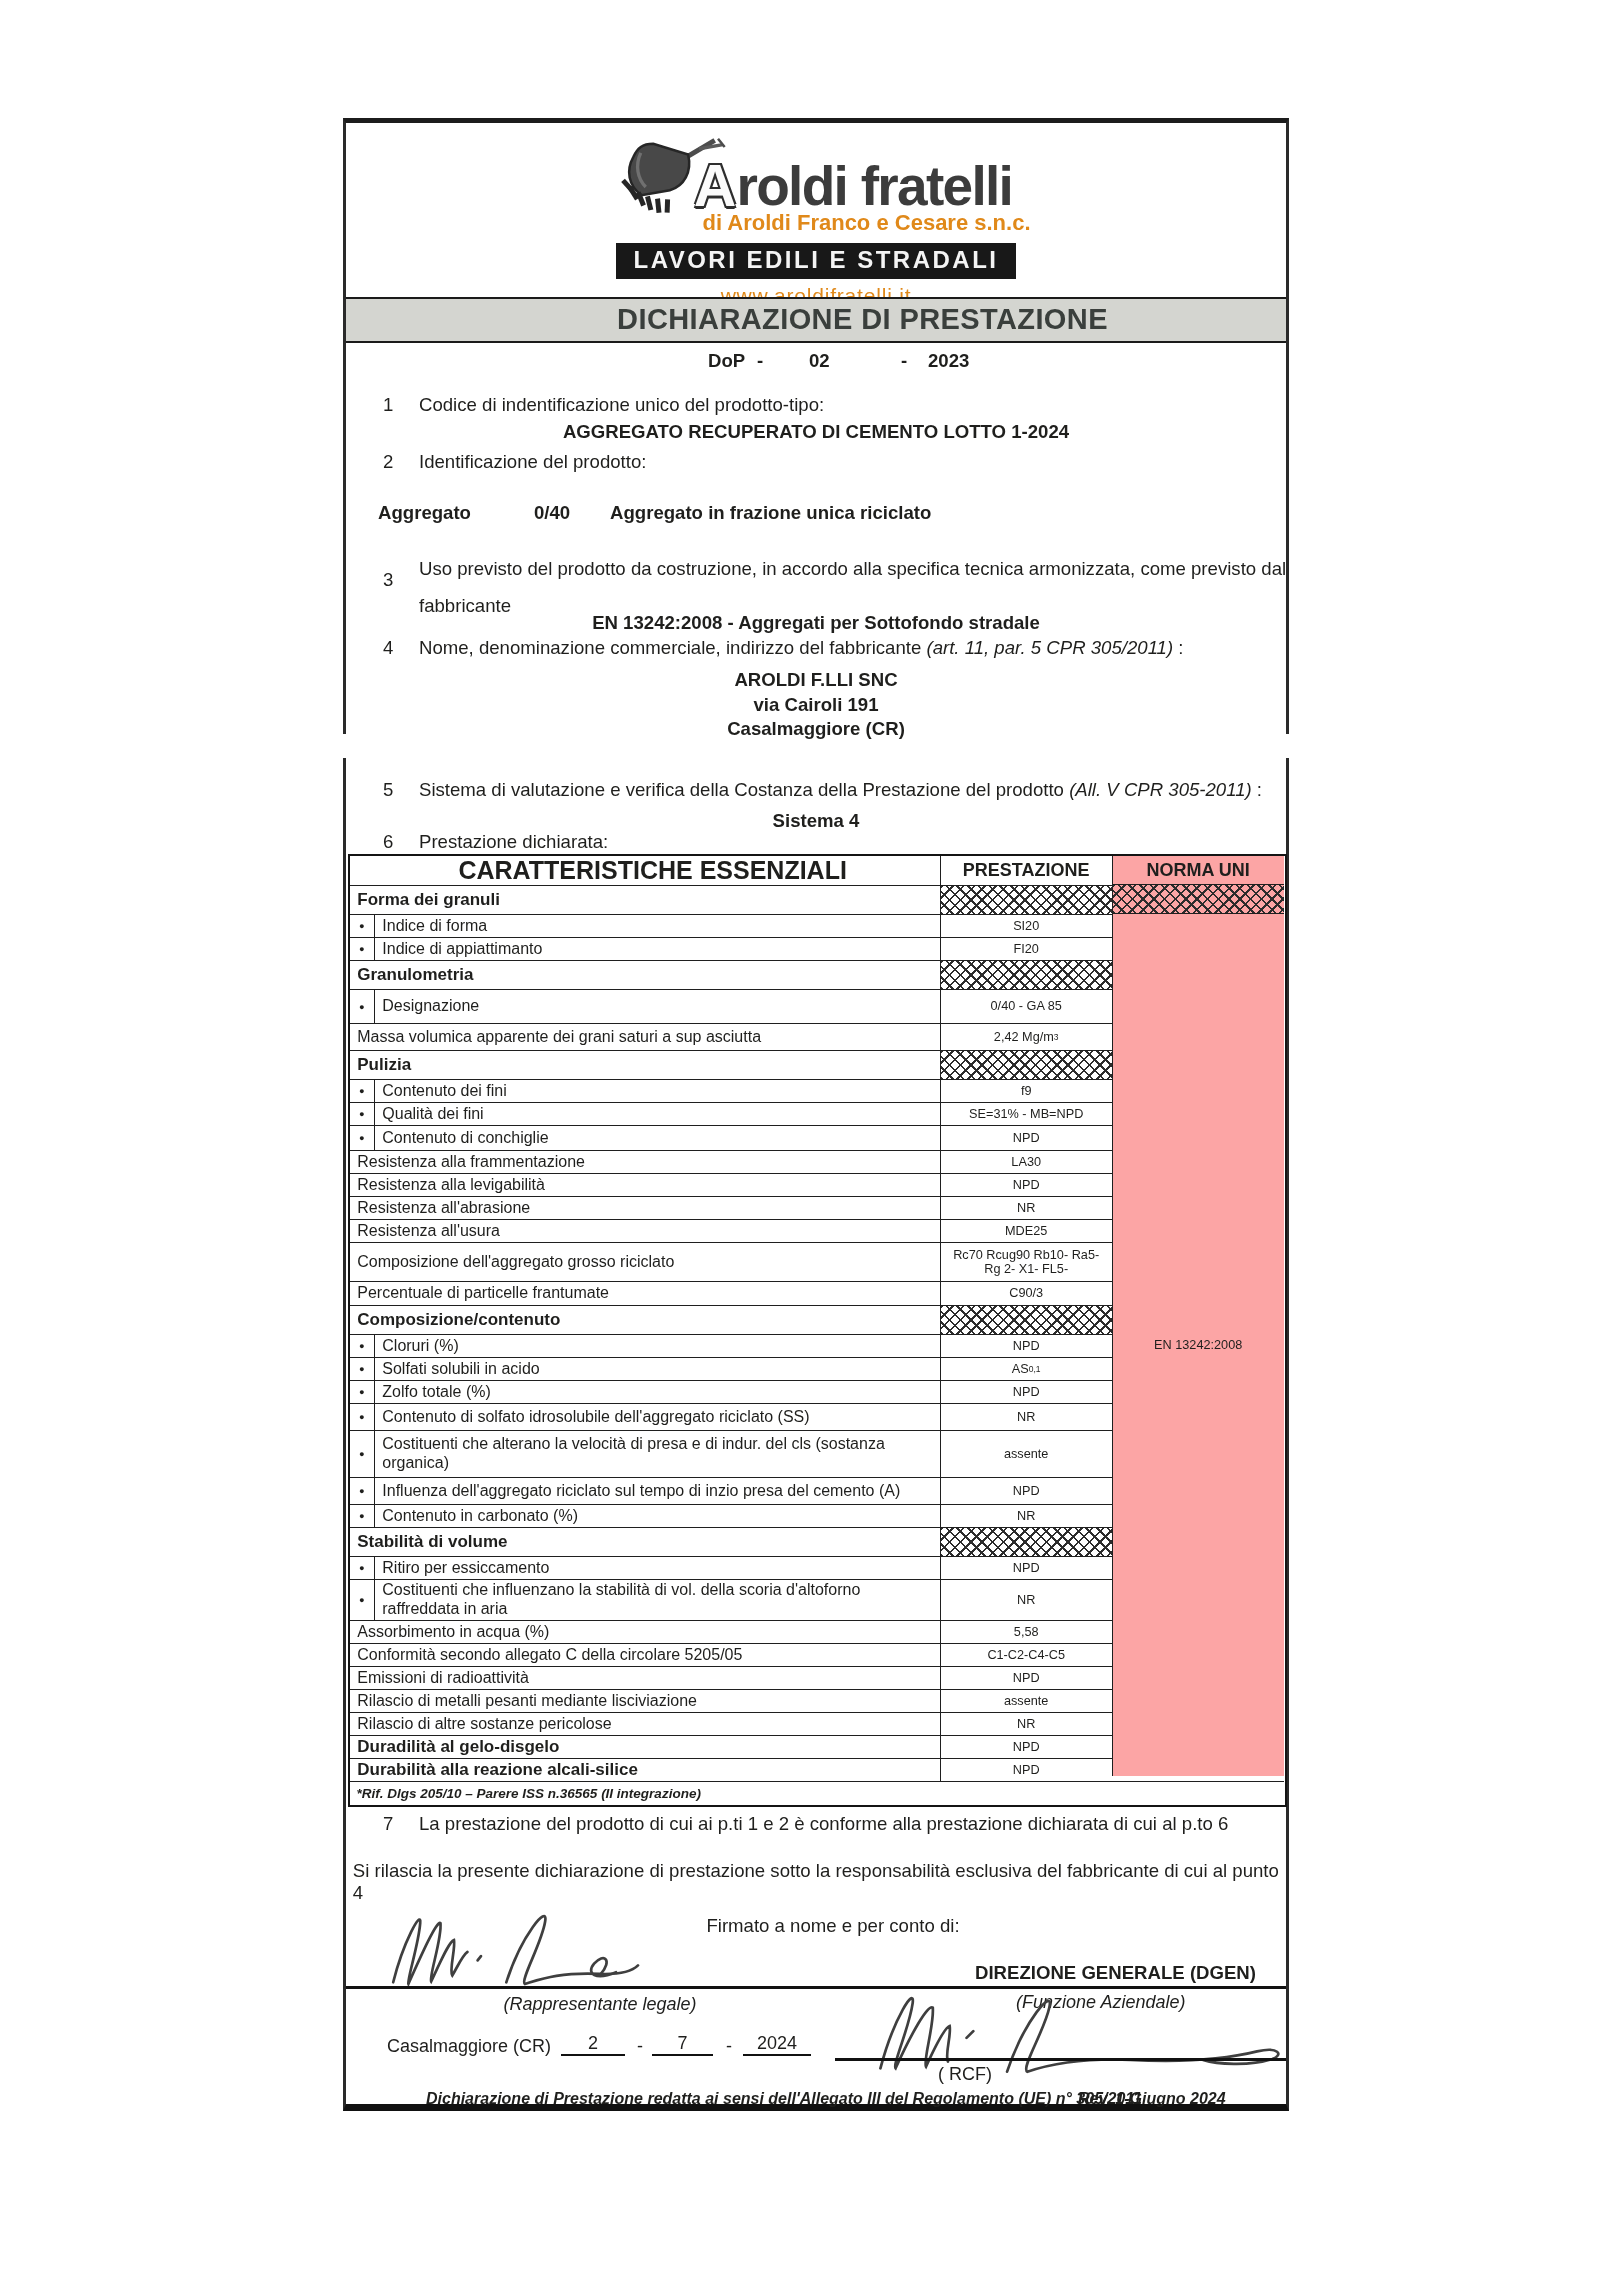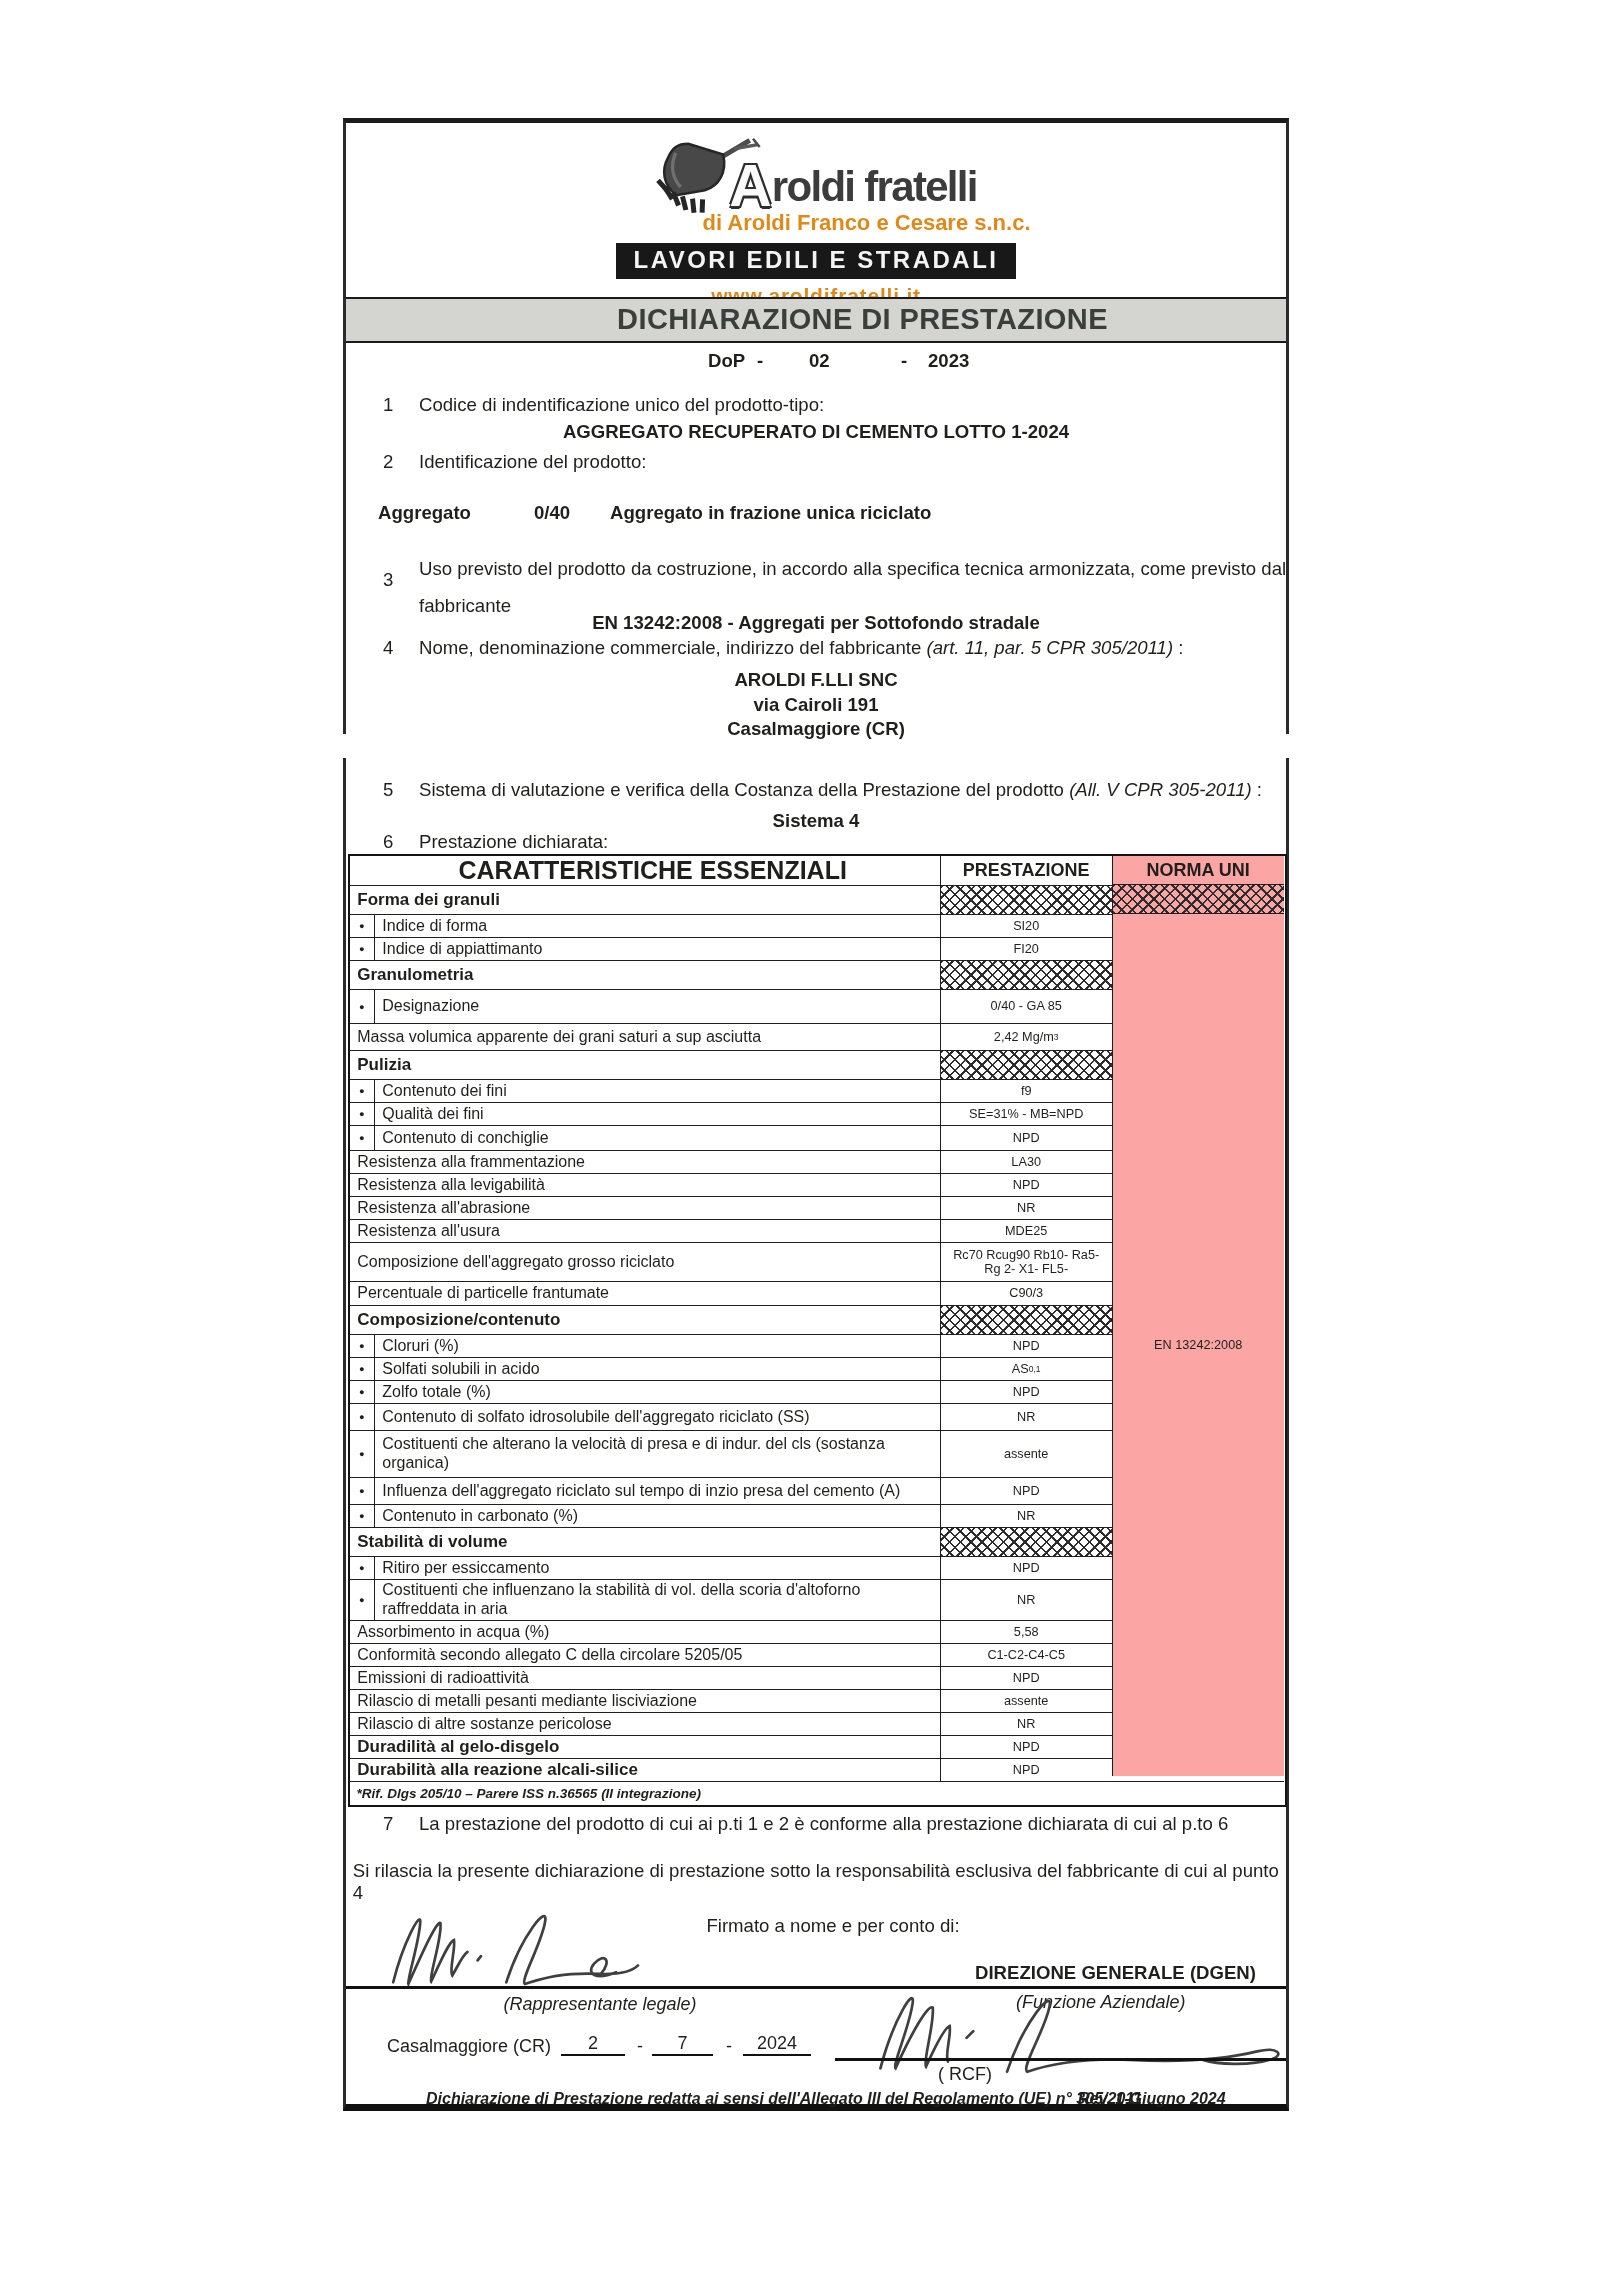--- a/index.html
+++ b/index.html
@@ -9,25 +9,25 @@
   
   .box1{position:absolute;left:343px;top:118px;width:946px;height:616px;
         border-top:5px solid #1c1c1c;border-left:3.4px solid #2a2a2a;border-right:3.4px solid #2a2a2a;
         box-sizing:border-box;}
   
   .logo{position:absolute;top:8.5px;left:0;right:0;display:flex;flex-direction:column;align-items:center;}
   .logo-row{display:flex;align-items:flex-end;}
   .logo-bucket{margin-right:-34px;margin-bottom:-5px;position:relative;z-index:1;}
   .logo-A{position:relative;z-index:2;font-size:59px;line-height:51px;font-weight:bold;color:#fbfbfb;
           text-shadow:1.7px 1.7px 0 #2e2e2e,-1.7px -1.7px 0 #2e2e2e,1.7px -1.7px 0 #2e2e2e,-1.7px 1.7px 0 #2e2e2e,0 3.4px 0 #2e2e2e;}
-  .logo-rest{position:relative;z-index:2;font-size:42px;line-height:51px;font-weight:bold;color:#3c3c3c;letter-spacing:-1.7px;}
+  .logo-rest{position:relative;z-index:2;font-size:55px;line-height:51px;font-weight:bold;color:#3c3c3c;letter-spacing:-1.7px;}
   .logo-sub{font-weight:bold;font-size:22px;margin-top:-1.7px;margin-left:101px;text-align:center;}
   .logo-banner{margin-top:6.8px;background:#181818;color:#f4f4f4;font-weight:bold;
                font-size:24px;letter-spacing:2.5px;padding:3.4px 17px 5px 17px;}
-  .logo-site{margin-top:5px;font-weight:bold;font-size:21px;letter-spacing:0.8px;text-align:right;}
+  .logo-site{margin-top:5px;font-weight:normal;font-size:21px;letter-spacing:0.8px;text-align:right;}
 
   
   .titlebar{position:absolute;left:0;right:0;top:174px;height:46px;background:#d4d5d0;
             border-top:2.5px solid #1a1a1a;border-bottom:2.5px solid #1a1a1a;box-sizing:border-box;
             text-align:center;padding-left:93px;font-size:29px;font-weight:bold;color:#3a3f3c;
             line-height:41px;letter-spacing:0.4px;}
   .dop-row{position:absolute;top:227px;left:0;right:0;height:24px;font-weight:bold;font-size:18.6px;}
   .dop-row span{position:absolute;}
 
   .item-num{position:absolute;left:37px;font-size:18.6px;}

